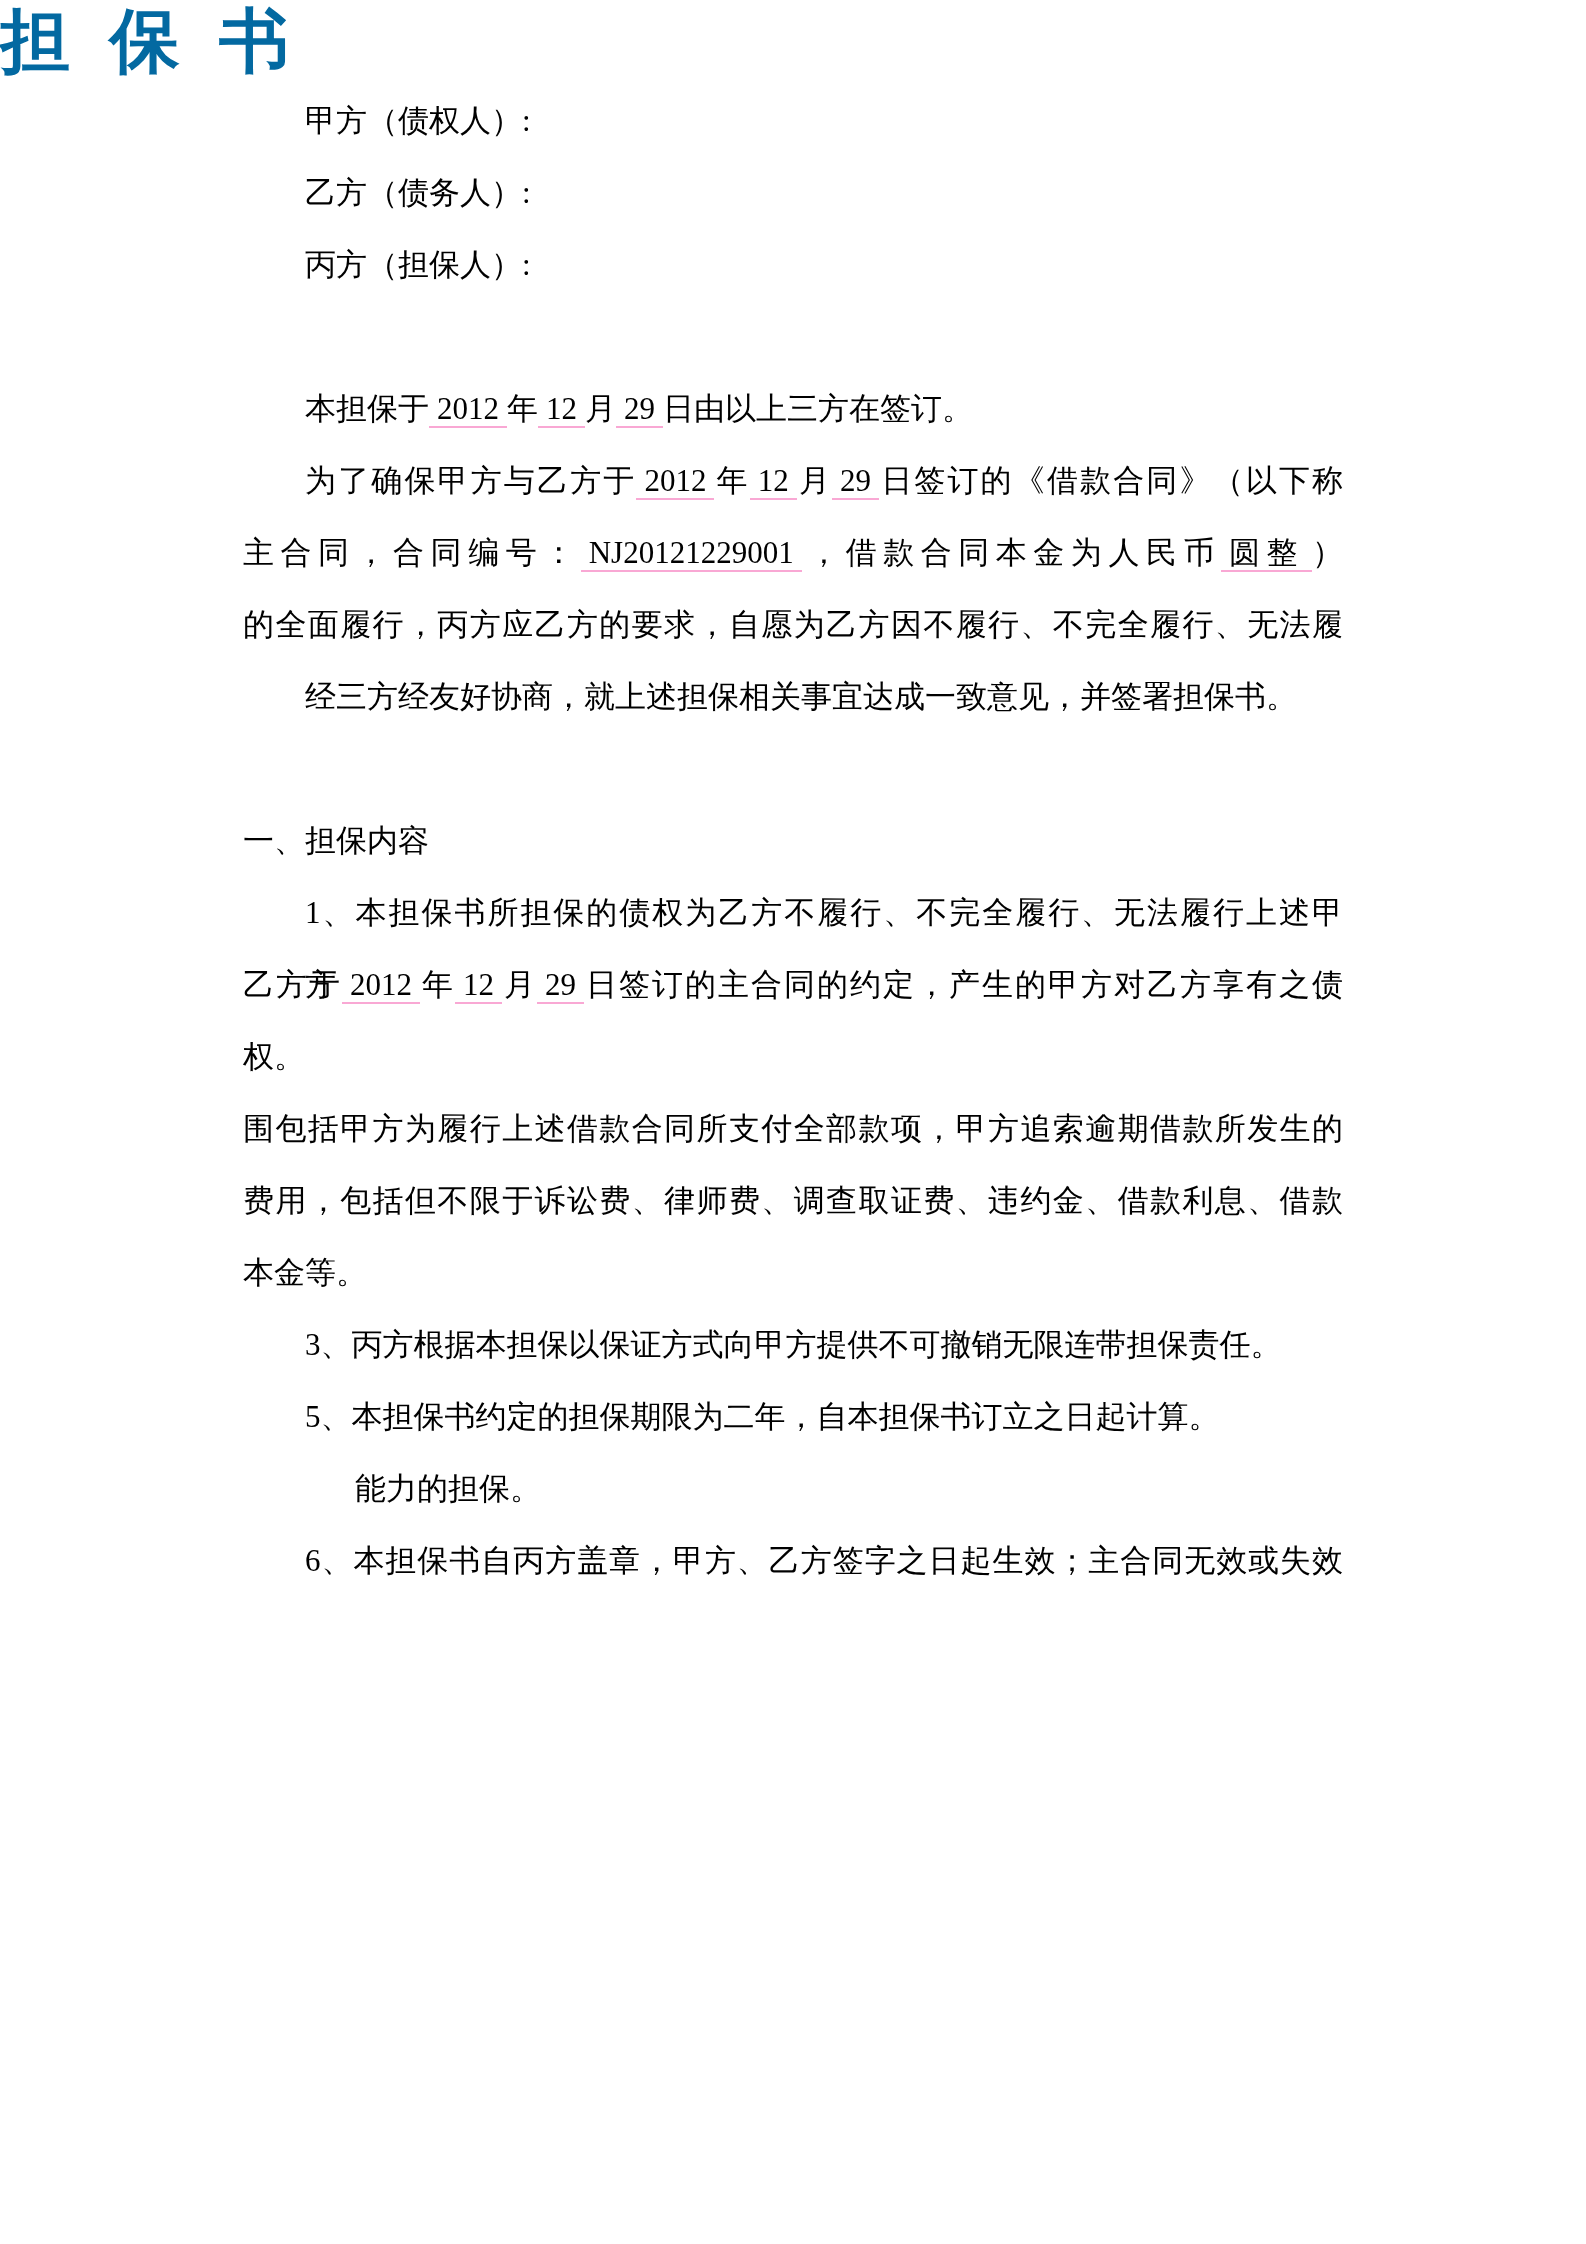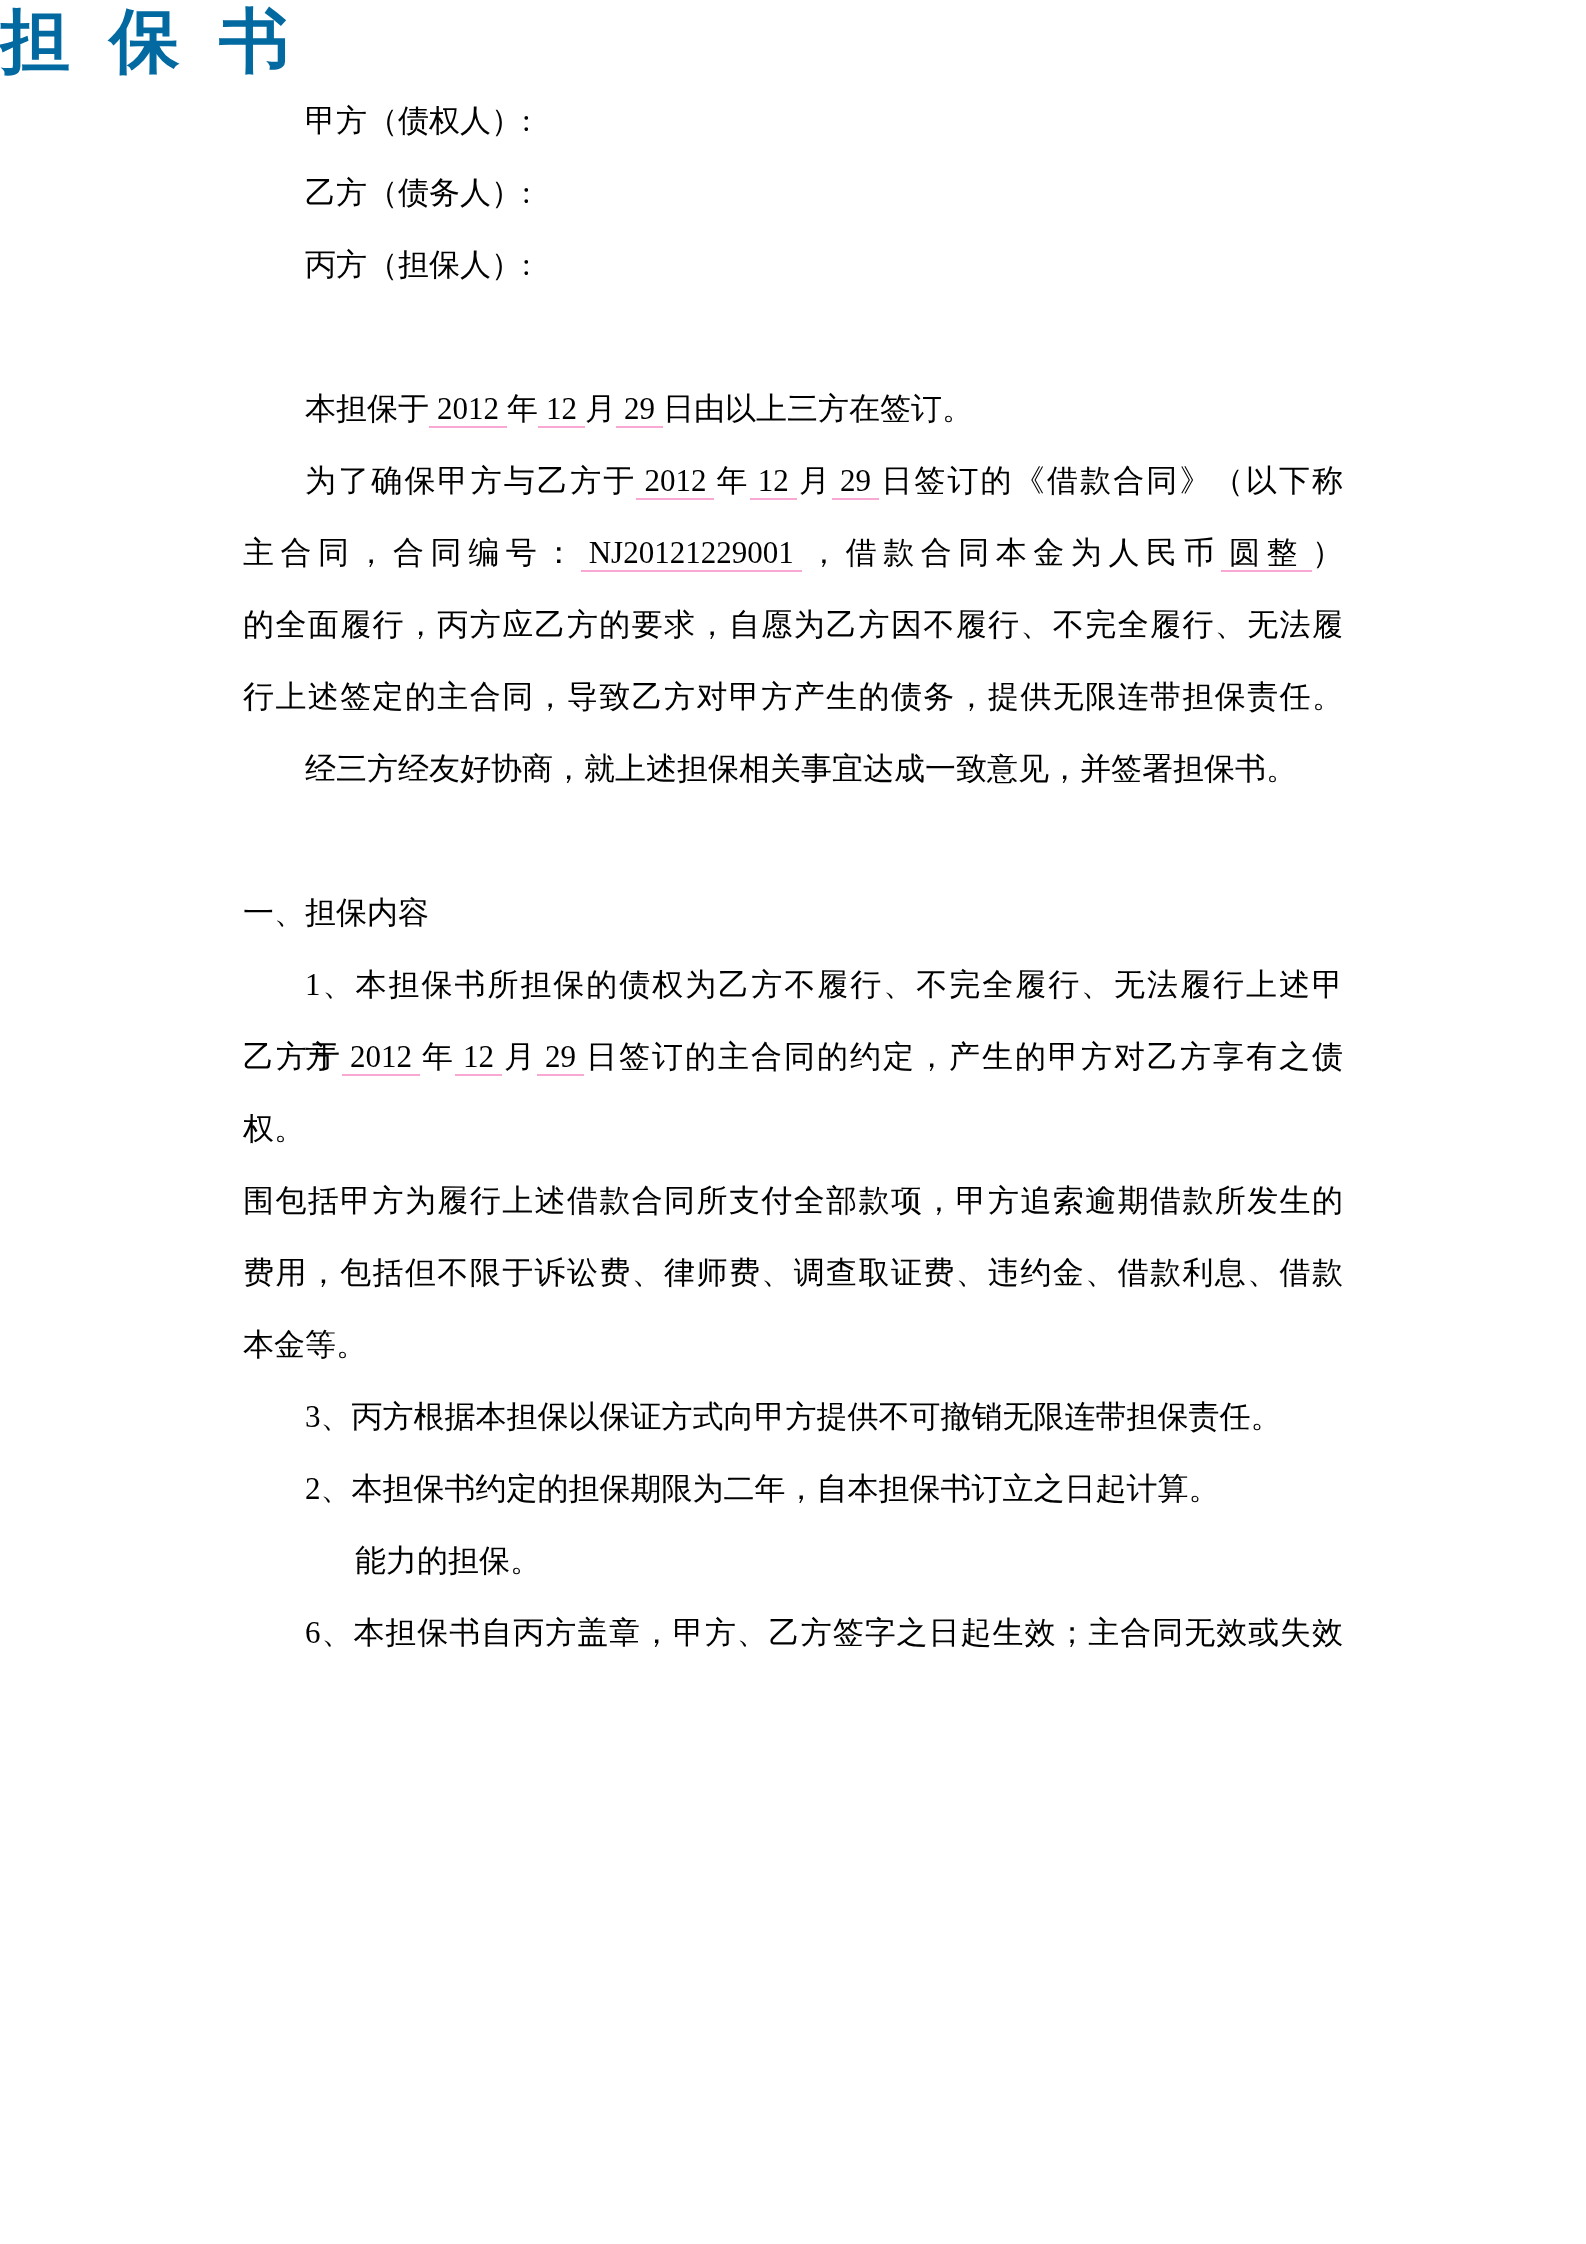--- a/index.html
+++ b/index.html
@@ -59,28 +59,27 @@
   <div class="doc-title">担 保 书</div>
   <div class="body-lines">
       <div class="line" style="padding-left: 62px;"><span>甲方（债权人）:</span></div>
       <div class="line" style="padding-left: 62px;"><span>乙方（债务人）:</span></div>
       <div class="line" style="padding-left: 62px;"><span>丙方（担保人）:</span></div>
       <div class="line"></div>
       <div class="line" style="padding-left: 62px;"><span>本担保于</span><span class="u">2012</span><span>年</span><span class="u">12</span><span>月</span><span class="u">29</span><span>日由以上三方在</span><span class="sp" style="width: 300px;"></span><span>签订。</span></div>
       <div class="line just" style="padding-left: 62px;"><span>为了确保甲方与乙方于</span><span class="u">2012</span><span>年</span><span class="u">12</span><span>月</span><span class="u">29</span><span>日签订的《借款合同》（以下称</span></div>
       <div class="line just"><span>主合同，合同编号：</span><span class="u">NJ20121229001</span><span>，借款合同本金为人民币</span><span class="sp u" style="width: 150px;"></span><span class="u">圆整</span><span>）</span></div>
       <div class="line just"><span>的全面履行，丙方应乙方的要求，自愿为乙方因不履行、不完全履行、无法履</span></div>
-      <div class="line just"><span>行上述签定的主合同，导致乙方对甲方产生的债务，提供无限连带担保责任。</span></div>
       <div class="line" style="padding-left: 62px;"><span>经三方经友好协商，就上述担保相关事宜达成一致意见，并签署担保书。</span></div>
       <div class="line"></div>
       <div class="line"><span>一、担保内容</span></div>
       <div class="line just" style="padding-left: 62px;"><span>1、本担保书所担保的债权为乙方不履行、不完全履行、无法履行上述甲方、</span></div>
       <div class="line just"><span>乙方于</span><span class="u">2012</span><span>年</span><span class="u">12</span><span>月</span><span class="u">29</span><span>日签订的主合同的约定，产生的甲方对乙方享有之债</span></div>
       <div class="line"><span>权。</span></div>
       <div class="line just"><span>围包括甲方为履行上述借款合同所支付全部款项，甲方追索逾期借款所发生的</span></div>
       <div class="line just"><span>费用，包括但不限于诉讼费、律师费、调查取证费、违约金、借款利息、借款</span></div>
       <div class="line"><span>本金等。</span></div>
       <div class="line" style="padding-left: 62px;"><span>3、丙方根据本担保以保证方式向甲方提供不可撤销无限连带担保责任。</span></div>
-      <div class="line" style="padding-left: 62px;"><span>2、本担保书约定的担保期限为二年，自本担保书订立之日起计算。</span></div>
+      <div class="line" style="padding-left: 62px;"><span>5、本担保书约定的担保期限为二年，自本担保书订立之日起计算。</span></div>
       <div class="line" style="padding-left: 112px;"><span>能力的担保。</span></div>
       <div class="line just" style="padding-left: 62px;"><span>6、本担保书自丙方盖章，甲方、乙方签字之日起生效；主合同无效或失效</span></div>
     </div>
 </div>
 
 </body></html>

